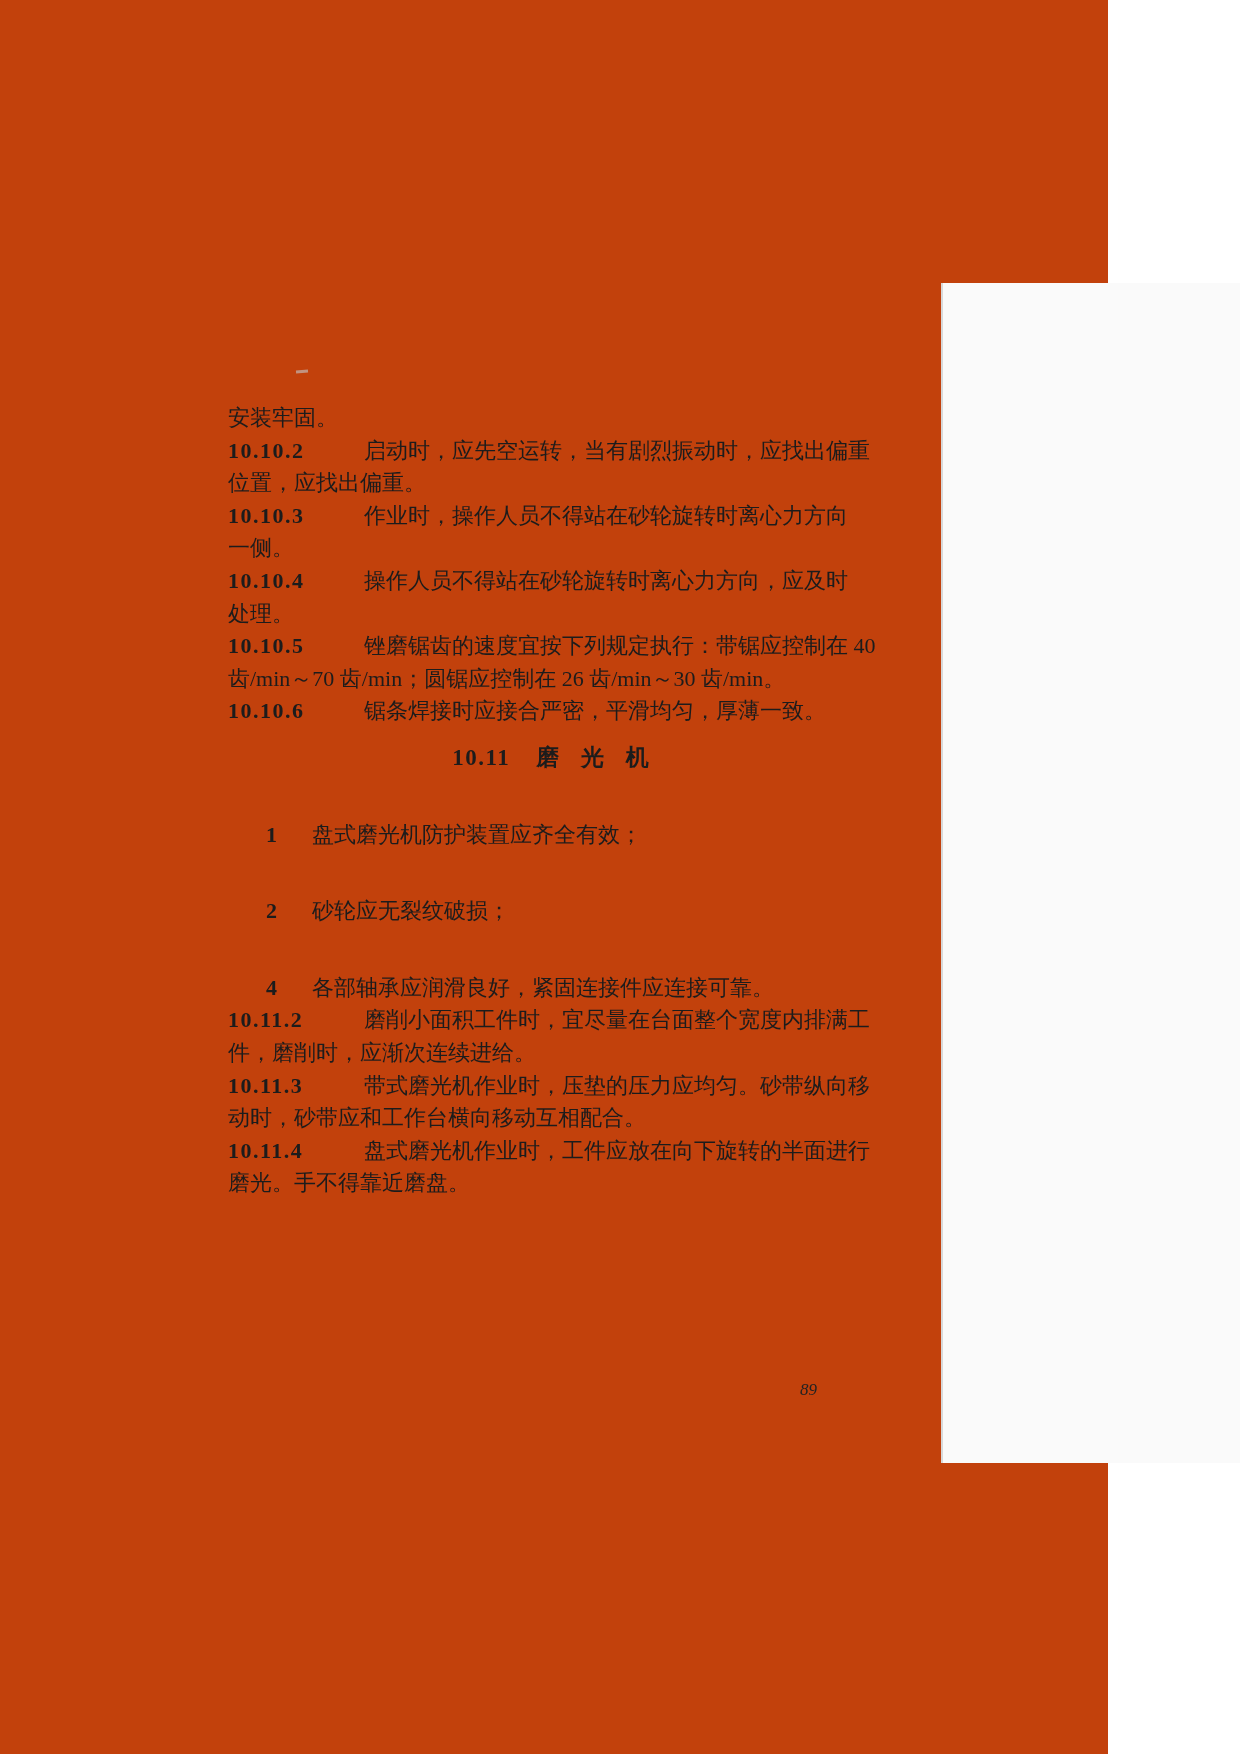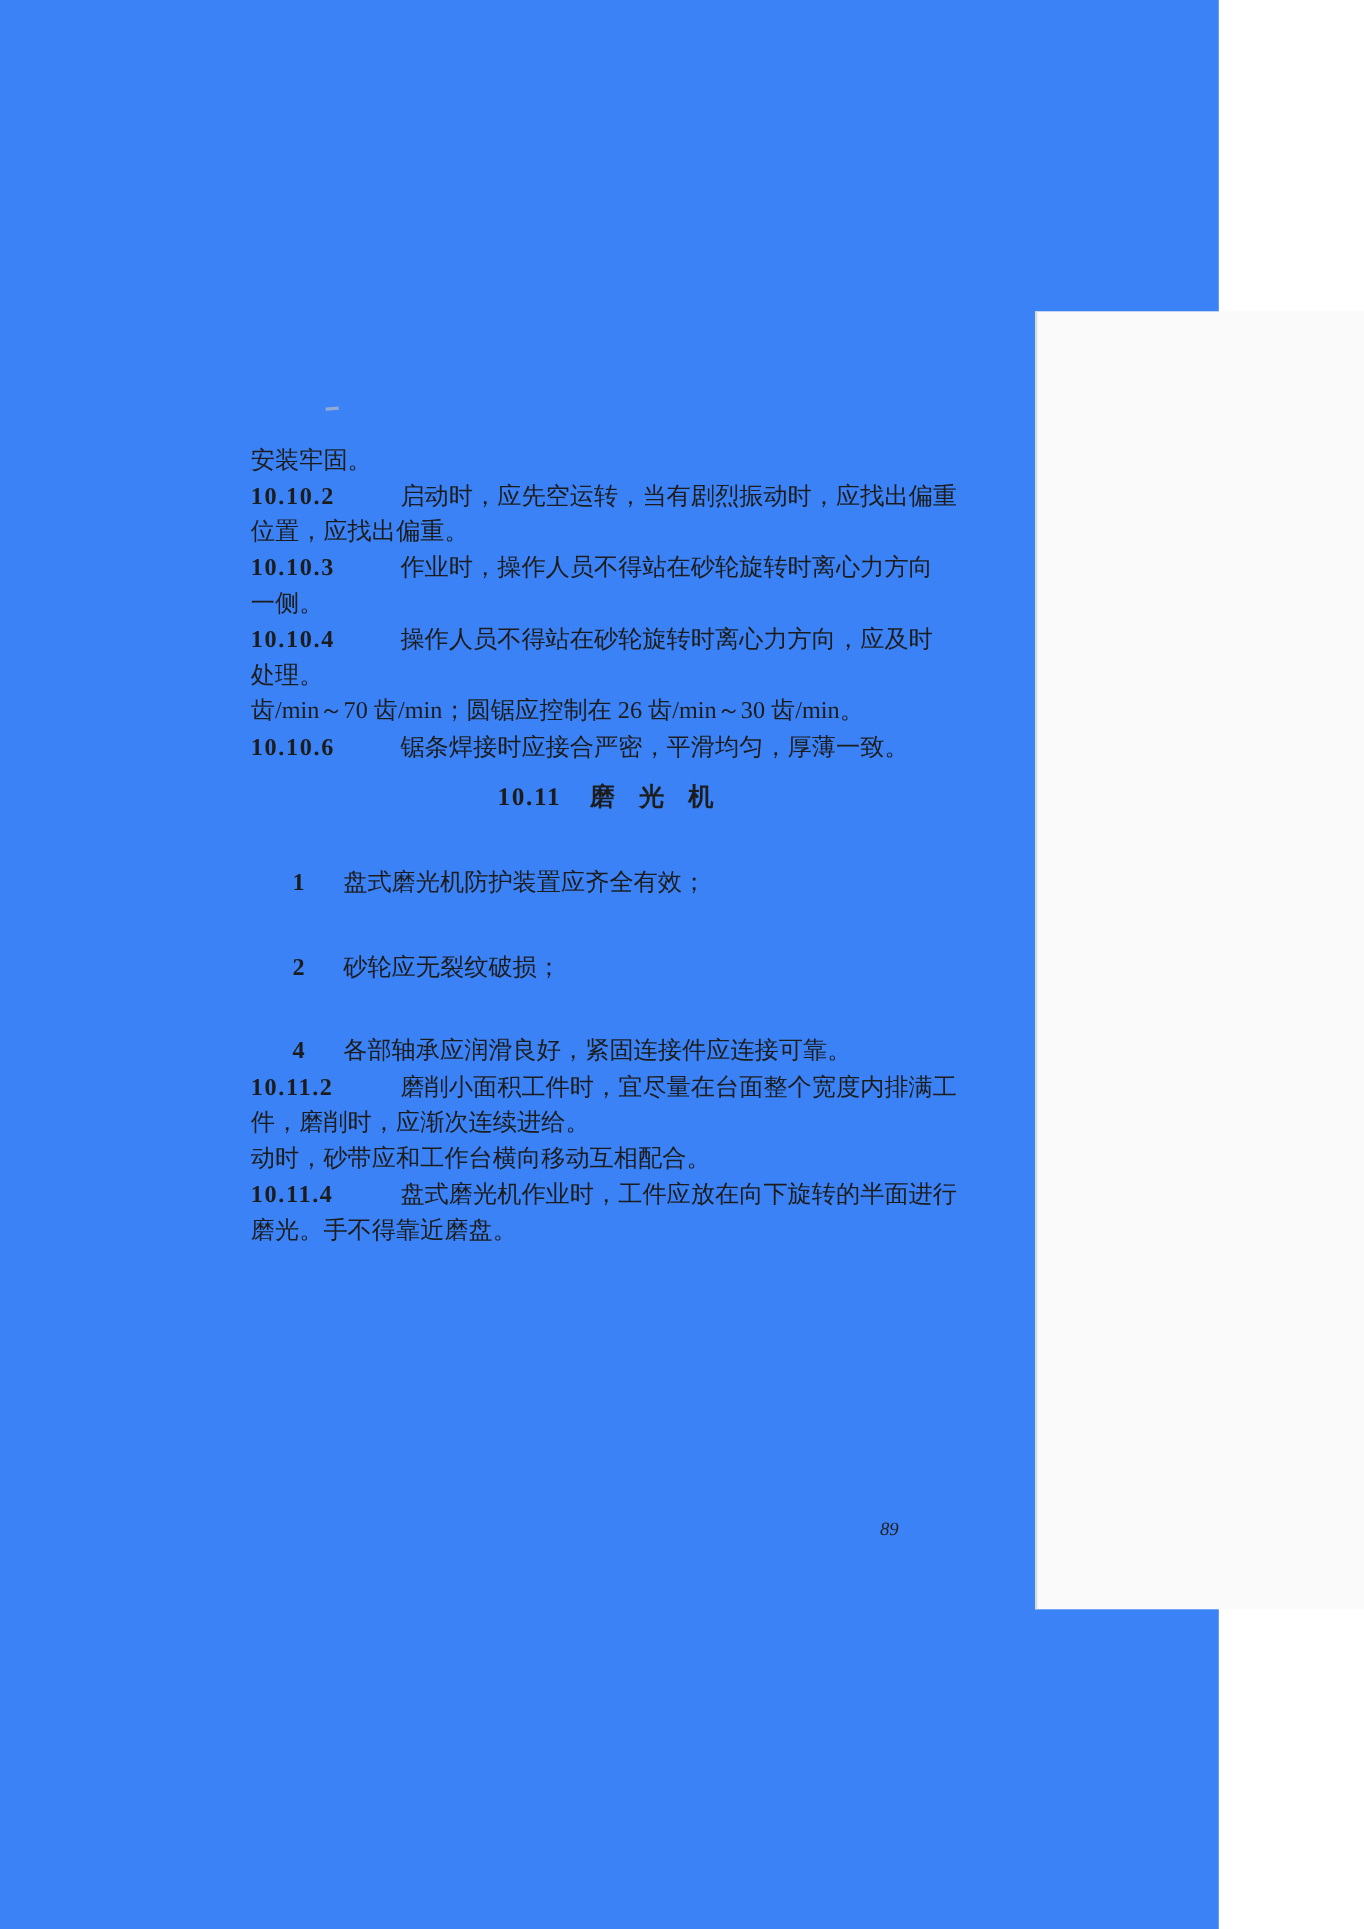--- a/index.html
+++ b/index.html
@@ -4,21 +4,21 @@
 <style>
   html, body {
     margin: 0; padding: 0;
     width: 1240px; height: 1754px;
     background: #ffffff;
     overflow: hidden;
   }
   .page {
     position: relative;
     width: 1108px; height: 1754px;
-    background: #3b82f6;
+    background: #c2410c;
     font-family: "Liberation Serif", "DejaVu Serif", serif;
     color: #1c1c1c;
   }
   
   .scan-gutter {
     position: absolute;
     left: 941px; top: 283px;
     width: 299px; height: 1180px;
     background: #fafafa;
     border-left: 2px solid #d9d9d9;
@@ -85,34 +85,36 @@
 
     <p class="ln"><span class="cnum">10.10.2</span><span>启动时，应先空运转，当有剧烈振动时，应找出偏重</span></p>
     <p class="ln">位置，应找出偏重。</p>
 
     <p class="ln"><span class="cnum">10.10.3</span><span>作业时，操作人员不得站在砂轮旋转时离心力方向</span></p>
     <p class="ln">一侧。</p>
 
     <p class="ln"><span class="cnum">10.10.4</span><span>操作人员不得站在砂轮旋转时离心力方向，应及时</span></p>
     <p class="ln">处理。</p>
 
+    <p class="ln"><span class="cnum">10.10.5</span><span>锉磨锯齿的速度宜按下列规定执行：带锯应控制在 40</span></p>
     <p class="ln">齿/min～70 齿/min；圆锯应控制在 26 齿/min～30 齿/min。</p>
 
     <p class="ln"><span class="cnum">10.10.6</span><span>锯条焊接时应接合严密，平滑均匀，厚薄一致。</span></p>
 
     <h2 class="heading"><span class="hnum">10.11</span><span class="htitle">磨 光 机</span></h2>
 
 
     <p class="ln item"><span class="inum">1</span><span>盘式磨光机防护装置应齐全有效；</span></p>
     <p class="ln item"><span class="inum">2</span><span>砂轮应无裂纹破损；</span></p>
     <p class="ln item"><span class="inum">4</span><span>各部轴承应润滑良好，紧固连接件应连接可靠。</span></p>
 
     <p class="ln"><span class="cnum">10.11.2</span><span>磨削小面积工件时，宜尽量在台面整个宽度内排满工</span></p>
     <p class="ln">件，磨削时，应渐次连续进给。</p>
 
+    <p class="ln"><span class="cnum">10.11.3</span><span>带式磨光机作业时，压垫的压力应均匀。砂带纵向移</span></p>
     <p class="ln">动时，砂带应和工作台横向移动互相配合。</p>
 
     <p class="ln"><span class="cnum">10.11.4</span><span>盘式磨光机作业时，工件应放在向下旋转的半面进行</span></p>
     <p class="ln">磨光。手不得靠近磨盘。</p>
 
   </div>
 
   <div class="pageno">89</div>
 
 </div>

